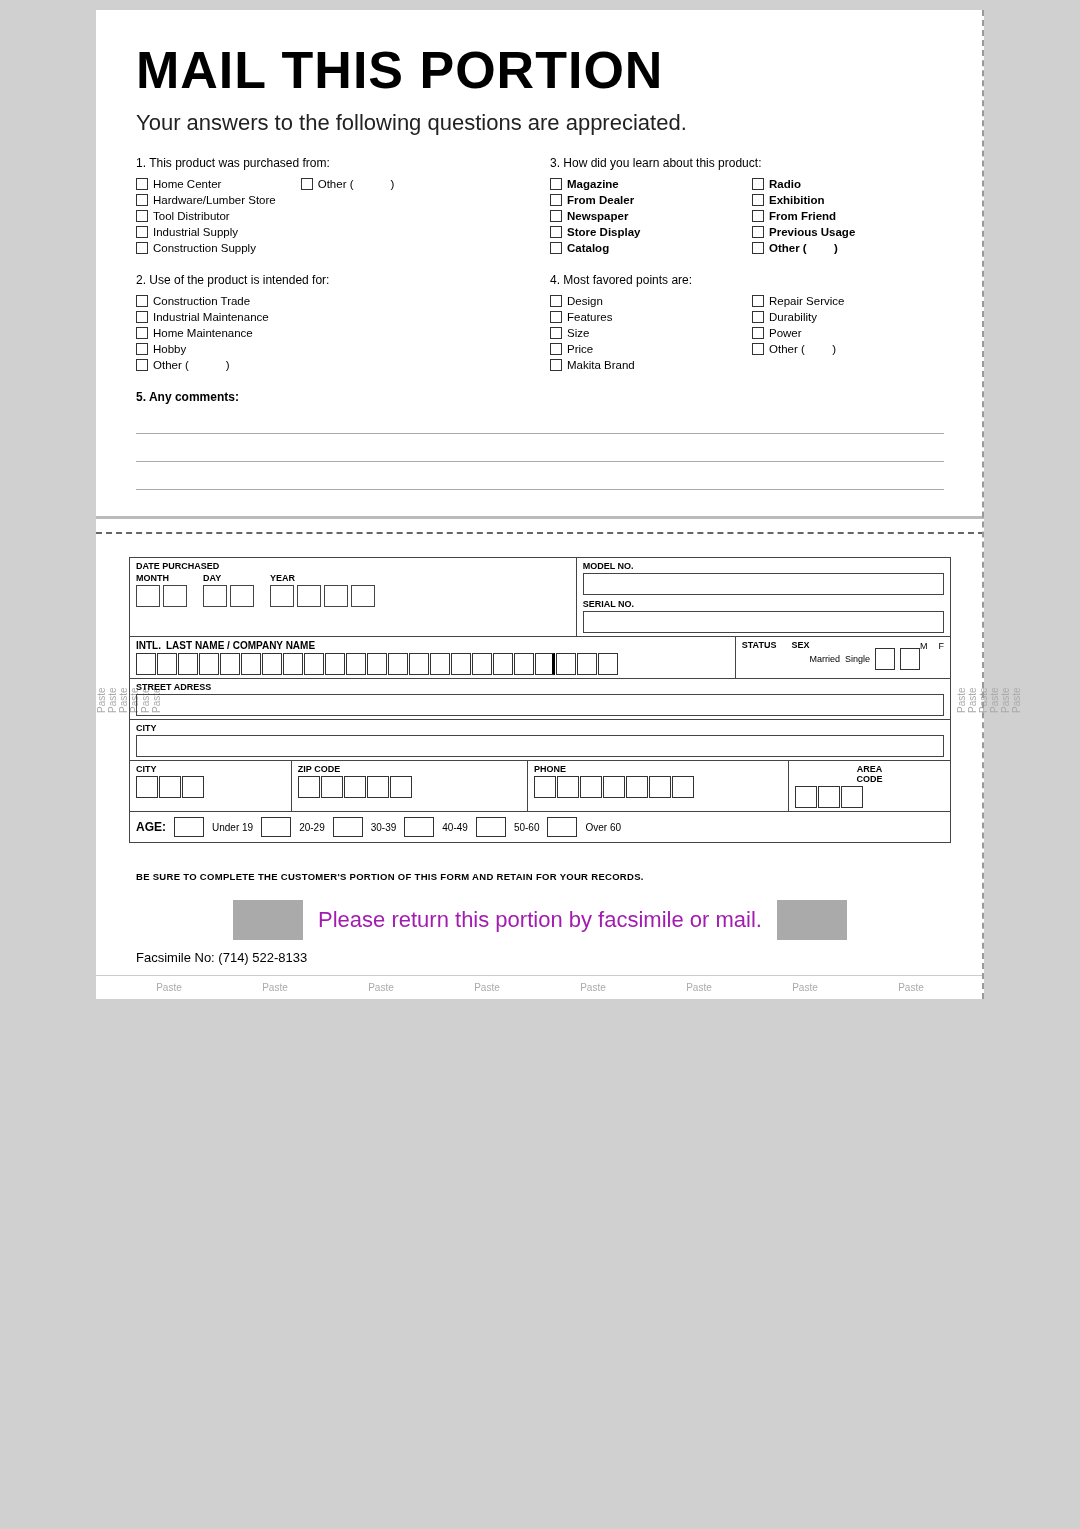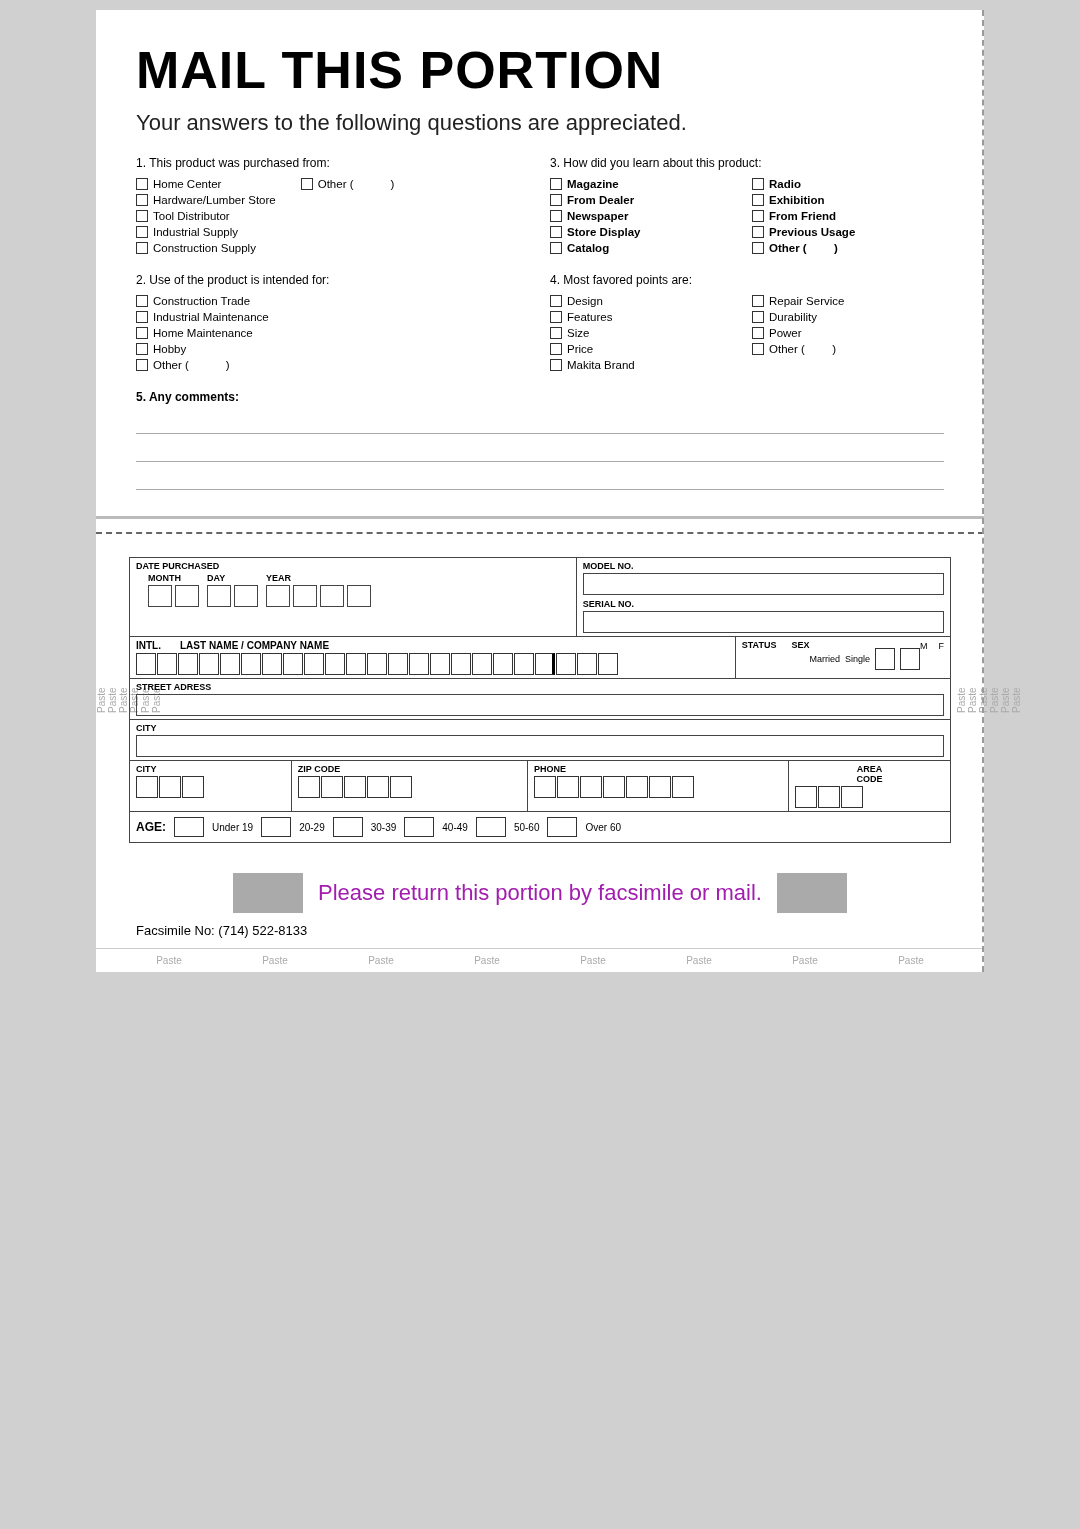--- a/index.html
+++ b/index.html
@@ -466,21 +466,21 @@
       <span class="paste-label">Paste</span>
       <span class="paste-label">Paste</span>
       <span class="paste-label">Paste</span>
     </div>
 
     <div class="form-card">
 
       <div class="form-row">
         <div class="form-cell" style="flex:1.2; border-right:1px solid #444;">
           <span class="form-cell-label">DATE PURCHASED</span>
-          <div style="display:flex; gap:8px; margin-top:2px;margin-left:12px;">
+          <div style="display:flex; gap:16px; margin-top:2px;">
             <div>
               <div style="font-size:9px; font-weight:bold;">MONTH</div>
               <div class="input-box-row">
                 <div class="input-box" style="width:20px;"></div>
                 <div class="input-box" style="width:20px;"></div>
               </div>
             </div>
             <div>
               <div style="font-size:9px; font-weight:bold;">DAY</div>
               <div class="input-box-row">
@@ -504,21 +504,21 @@
           <div class="input-wide"></div>
           <div style="margin-top:4px;">
             <span class="form-cell-label">SERIAL NO.</span>
             <div class="input-wide"></div>
           </div>
         </div>
       </div>
 
       <div class="form-row">
         <div class="form-cell" style="flex:1;">
-          <div style="display:flex; gap:19px; font-size:10px; font-weight:bold; margin-bottom:2px;">
+          <div style="display:flex; gap:5px; font-size:10px; font-weight:bold; margin-bottom:2px;">
             <span>INTL.</span>
             <span>LAST NAME / COMPANY NAME</span>
           </div>
           <div style="display:flex; flex-wrap:nowrap; gap:1px; overflow:hidden;">
             <div class="name-box"></div>
             <div class="name-box"></div>
             <div class="name-box"></div>
             <div class="name-box"></div>
             <div class="name-box"></div>
             <div class="name-box"></div>
@@ -636,20 +636,21 @@
     <div class="paste-side">
       <span class="paste-label">Paste</span>
       <span class="paste-label">Paste</span>
       <span class="paste-label">Paste</span>
       <span class="paste-label">Paste</span>
       <span class="paste-label">Paste</span>
       <span class="paste-label">Paste</span>
     </div>
   </div>
 
+  <div class="bottom-note">BE SURE TO COMPLETE THE CUSTOMER'S PORTION OF THIS FORM AND RETAIN FOR YOUR RECORDS.</div>
 
   <div class="return-banner">
     <div class="gray-box"></div>
     <div class="return-text">Please return this portion by facsimile or mail.</div>
     <div class="gray-box"></div>
   </div>
 
   <div class="fax-number">Facsimile No: (714) 522-8133</div>
 
   <div class="paste-row">

